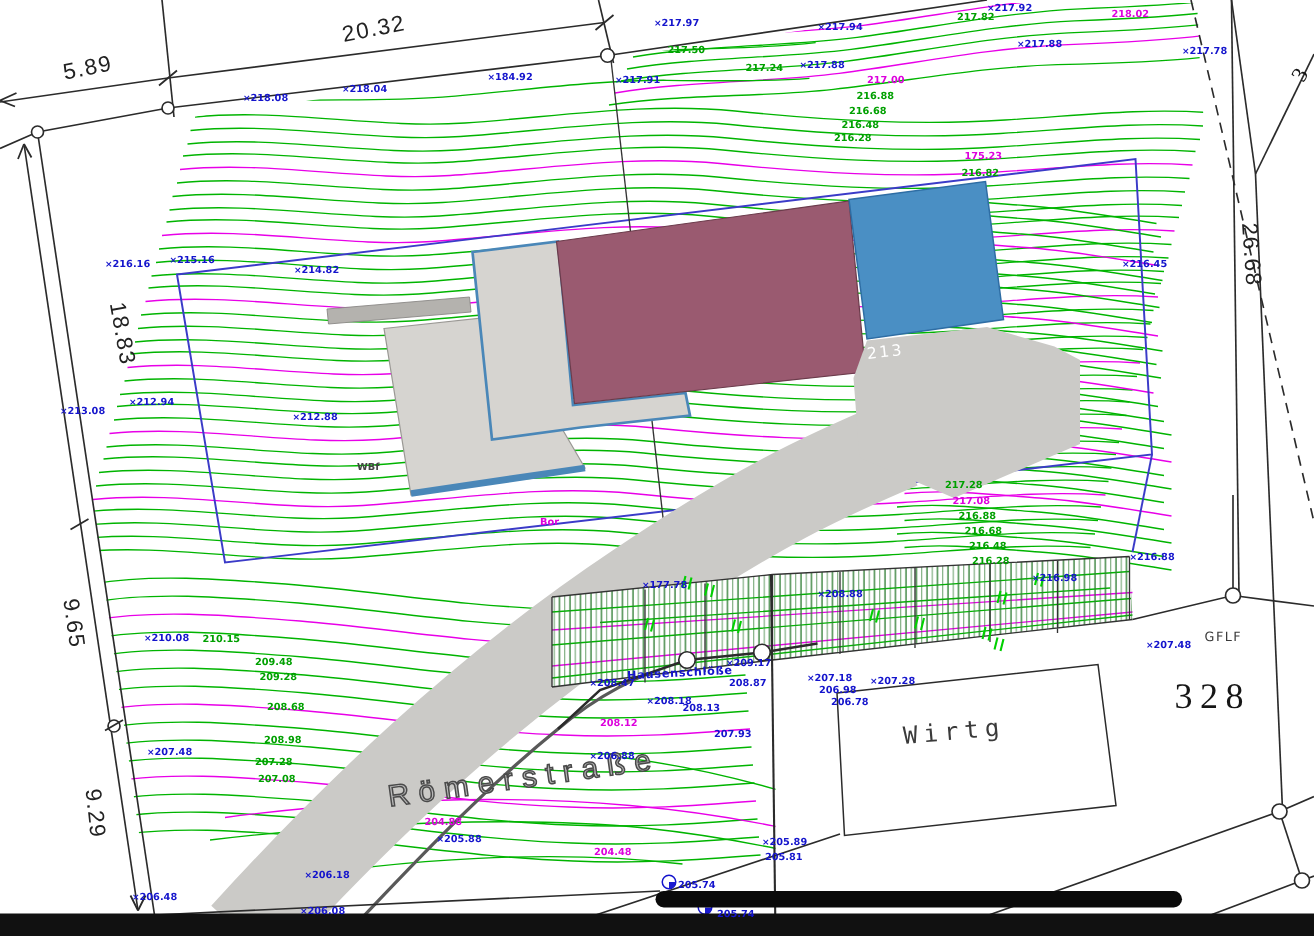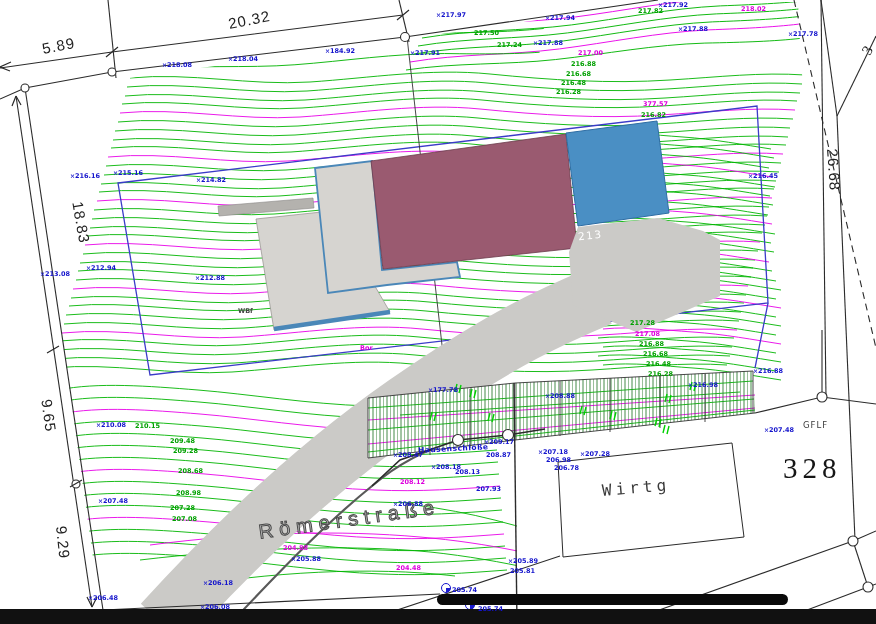--- a/index.html
+++ b/index.html
@@ -232,21 +232,21 @@
     <circle cx="446" cy="588" r="4.5" fill="#fff" stroke="#1414cc" stroke-width="1"></circle>
     <path d="M446,588 L450.5,588 A4.5,4.5 0 0 1 446,592.5 Z" fill="#1a1ad0"></path>
     <circle cx="470" cy="605" r="4.5" fill="#fff" stroke="#1414cc" stroke-width="1"></circle>
     <path d="M470,605 L474.5,605 A4.5,4.5 0 0 1 470,609.5 Z" fill="#1a1ad0"></path>
   </g>
 
   <rect x="0" y="609" width="876" height="15" fill="#111"></rect>
   <rect x="437" y="594" width="351" height="11" rx="5.5" fill="#0a0a0a"></rect>
 </svg>
 
-  <div class="lbl parcel-big" style="left:783px;top:452px;font-size:29px;letter-spacing:5px">328</div>
+  <div class="lbl parcel-big" style="left:783px;top:452px;font-size:24px;letter-spacing:5px">328</div>
   <div class="lbl t213" style="left:578px;top:229px;transform:rotate(-6deg)">213</div>
   <div class="lbl parcel-big" style="left:864px;top:42px;font-size:15px;transform:rotate(-60deg)">3</div>
 
   <div class="lbl street" style="left:258px;top:508px;transform:rotate(-8deg)">Römerstraße</div>
   <div class="lbl sewer" style="left:418px;top:444px;transform:rotate(-3deg)">Hausenschlöße</div>
   <div class="lbl wirtg" style="left:602px;top:478px;transform:rotate(-5deg)">Wirtg</div>
   <div class="lbl gflf" style="left:803px;top:420px">GFLF</div>
 
   <div class="lbl dim" style="left:42px;top:37px;transform:rotate(-11deg)">5.89</div>
   <div class="lbl dim" style="left:228px;top:11px;transform:rotate(-11deg)">20.32</div>
@@ -259,30 +259,30 @@
       <span class="pt b mk" style="left: 162px; top: 62px;">218.08</span>
       <span class="pt b mk" style="left: 228px; top: 56px;">218.04</span>
       <span class="pt b mk" style="left: 325px; top: 48px;">184.92</span>
       <span class="pt b mk" style="left: 410px; top: 50px;">217.91</span>
       <span class="pt b mk" style="left: 436px; top: 12px;">217.97</span>
       <span class="pt b mk" style="left: 545px; top: 15px;">217.94</span>
       <span class="pt b mk" style="left: 533px; top: 40px;">217.88</span>
       <span class="pt b mk" style="left: 658px; top: 2px;">217.92</span>
       <span class="pt b mk" style="left: 678px; top: 26px;">217.88</span>
       <span class="pt b mk" style="left: 788px; top: 31px;">217.78</span>
-      <span class="pt g" style="left: 474px; top: 30px;">217.50</span>
+      <span class="pt g" style="left: 445px; top: 30px;">217.50</span>
       <span class="pt g" style="left: 497px; top: 42px;">217.24</span>
       <span class="pt m" style="left: 578px; top: 50px;">217.00</span>
       <span class="pt g" style="left: 571px; top: 61px;">216.88</span>
       <span class="pt g" style="left: 566px; top: 71px;">216.68</span>
       <span class="pt g" style="left: 561px; top: 80px;">216.48</span>
       <span class="pt g" style="left: 556px; top: 89px;">216.28</span>
       <span class="pt g" style="left: 638px; top: 8px;">217.82</span>
       <span class="pt m" style="left: 741px; top: 6px;">218.02</span>
-      <span class="pt m" style="left: 643px; top: 101px;">377.57</span>
+      <span class="pt m" style="left: 643px; top: 101px;">175.23</span>
       <span class="pt g" style="left: 641px; top: 112px;">216.82</span>
       <span class="pt b mk" style="left: 70px; top: 173px;">216.16</span>
       <span class="pt b mk" style="left: 113px; top: 170px;">215.16</span>
       <span class="pt b mk" style="left: 196px; top: 177px;">214.82</span>
       <span class="pt b mk" style="left: 40px; top: 271px;">213.08</span>
       <span class="pt b mk" style="left: 86px; top: 265px;">212.94</span>
       <span class="pt b mk" style="left: 195px; top: 275px;">212.88</span>
       <span class="pt g" style="left: 630px; top: 320px;">217.28</span>
       <span class="pt m" style="left: 635px; top: 331px;">217.08</span>
       <span class="pt g" style="left: 639px; top: 341px;">216.88</span>

